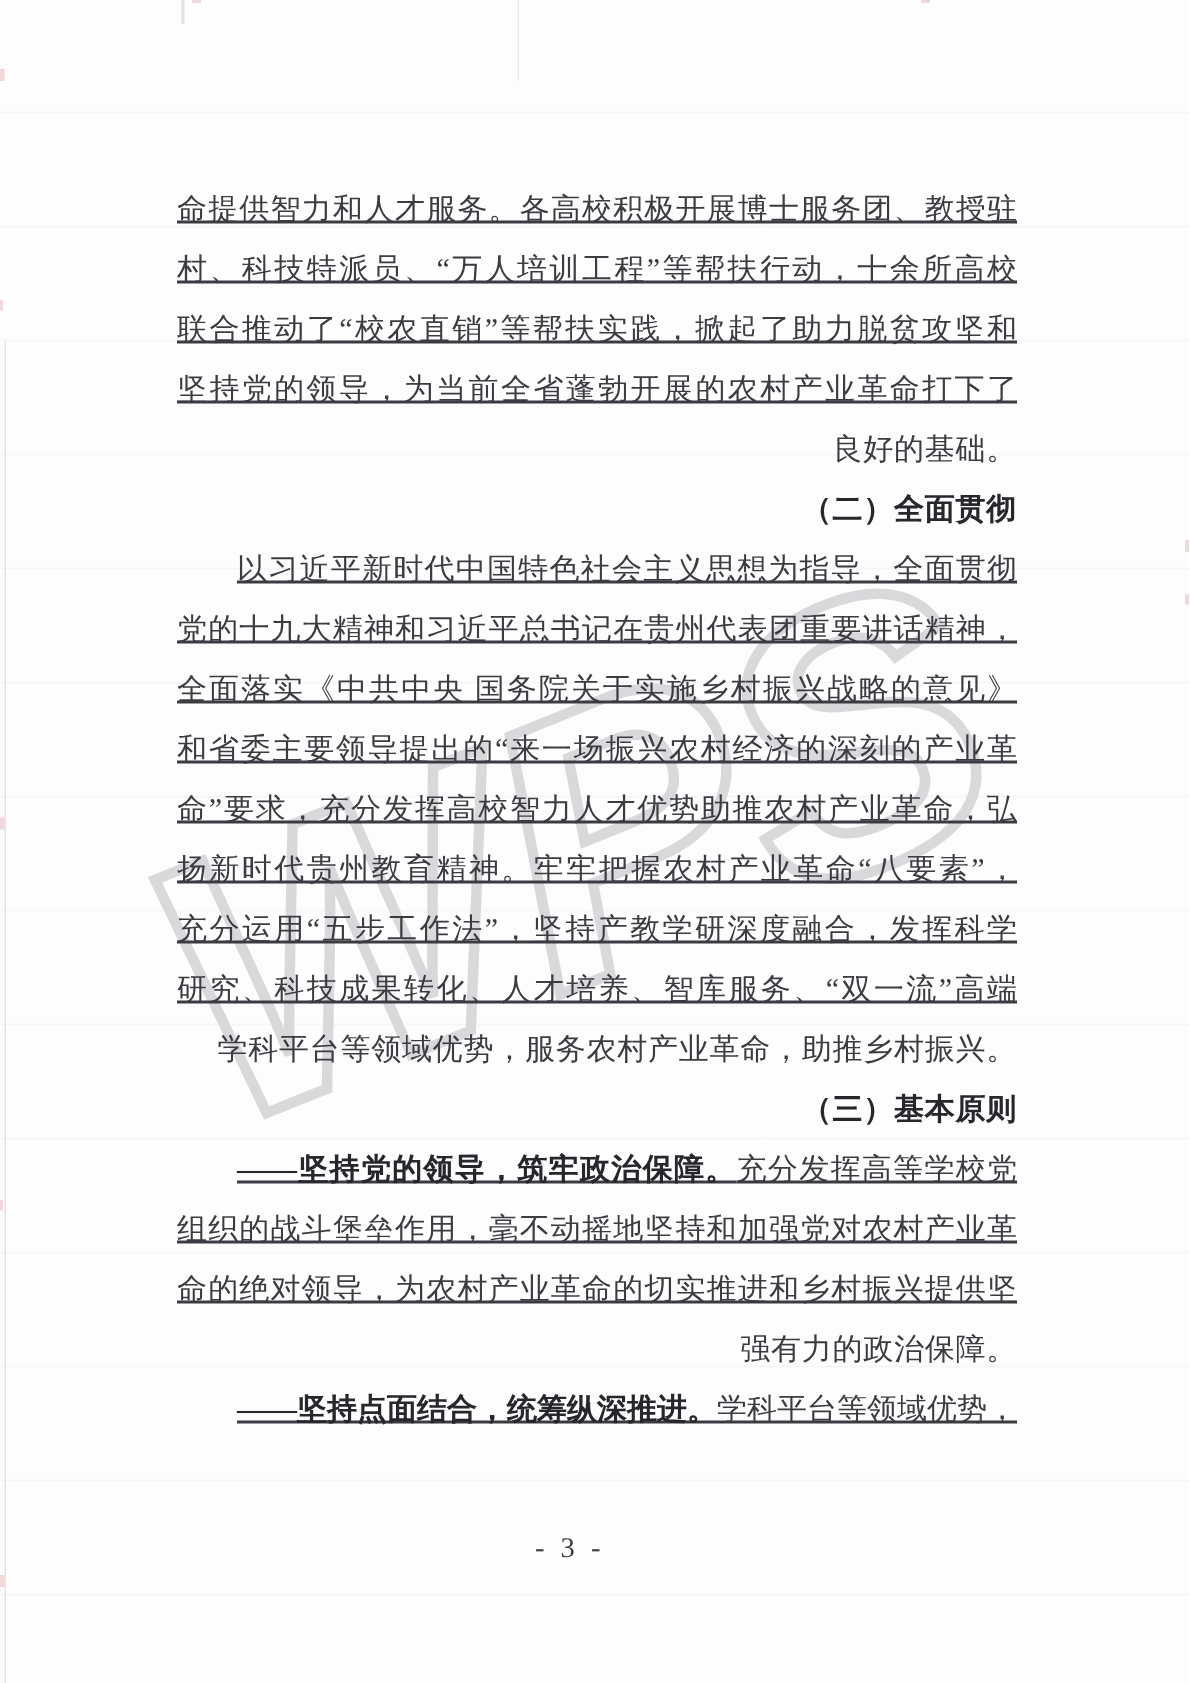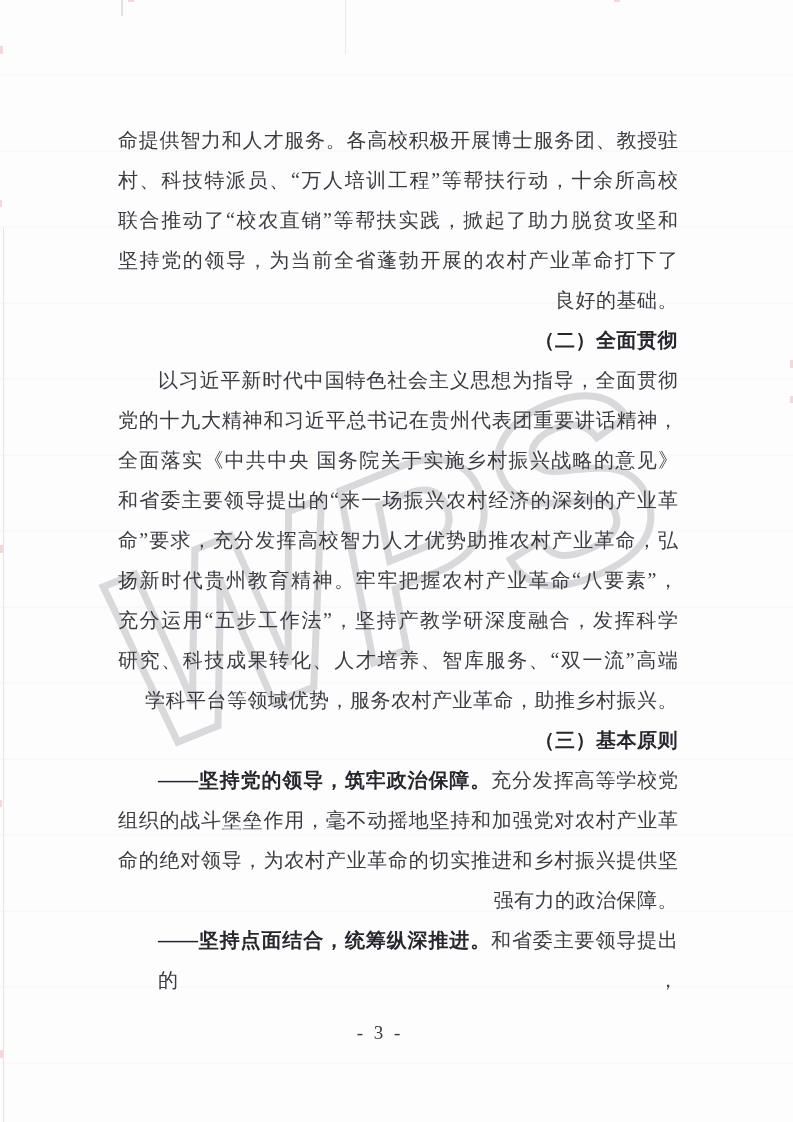--- a/index.html
+++ b/index.html
@@ -45,20 +45,21 @@
     white-space:nowrap;
     letter-spacing:0.5px;
     text-align:right;
   }
   .line.just{
     white-space:normal;
     text-align:justify;
     text-align-last:justify;
     text-justify:inter-character;
     letter-spacing:0;
+    text-decoration:underline;
   }
   .line.indent{padding-left:40px;}
   .line.heading{font-weight:bold;color:var(--ink-bold);}
   .b{font-weight:bold;color:var(--ink-bold);}
   .page-number{
     position:absolute;
     left:0;top:1022px;width:760px;
     text-align:center;
     font-size:19px;
     letter-spacing:3px;
@@ -110,18 +111,18 @@
       <div class="line just"><span>命”要求，充分发挥高校智力人才优势助推农村产业革命，弘</span></div>
       <div class="line just"><span>扬新时代贵州教育精神。牢牢把握农村产业革命“八要素”，</span></div>
       <div class="line just"><span>充分运用“五步工作法”，坚持产教学研深度融合，发挥科学</span></div>
       <div class="line just"><span>研究、科技成果转化、人才培养、智库服务、“双一流”高端</span></div>
       <div class="line"><span>学科平台等领域优势，服务农村产业革命，助推乡村振兴。</span></div>
       <div class="line heading indent"><span>（三）基本原则</span></div>
       <div class="line just indent"><span class="b">——坚持党的领导，筑牢政治保障。</span><span>充分发挥高等学校党</span></div>
       <div class="line just"><span>组织的战斗堡垒作用，毫不动摇地坚持和加强党对农村产业革</span></div>
       <div class="line just"><span>命的绝对领导，为农村产业革命的切实推进和乡村振兴提供坚</span></div>
       <div class="line"><span>强有力的政治保障。</span></div>
-      <div class="line just indent"><span class="b">——坚持点面结合，统筹纵深推进。</span><span>和省委主要领导提出的，</span></div>
+      <div class="line just indent"><span class="b">——坚持点面结合，统筹纵深推进。</span><span>学科平台等领域优势，</span></div>
     </div>
 
   <div class="page-number">- 3 -</div>
 
 </div>
 
 </body></html>

